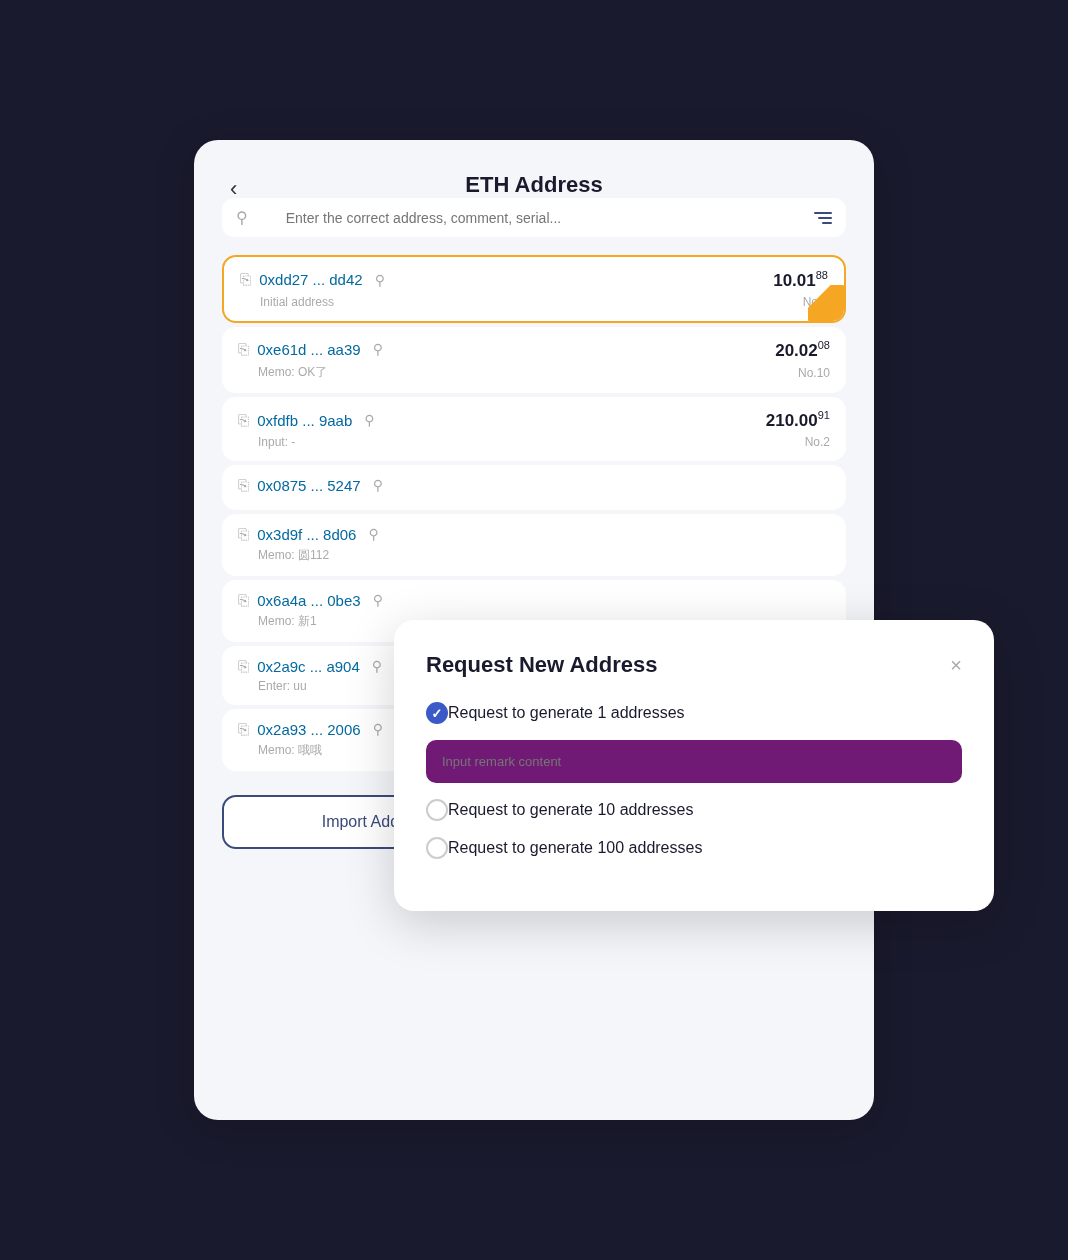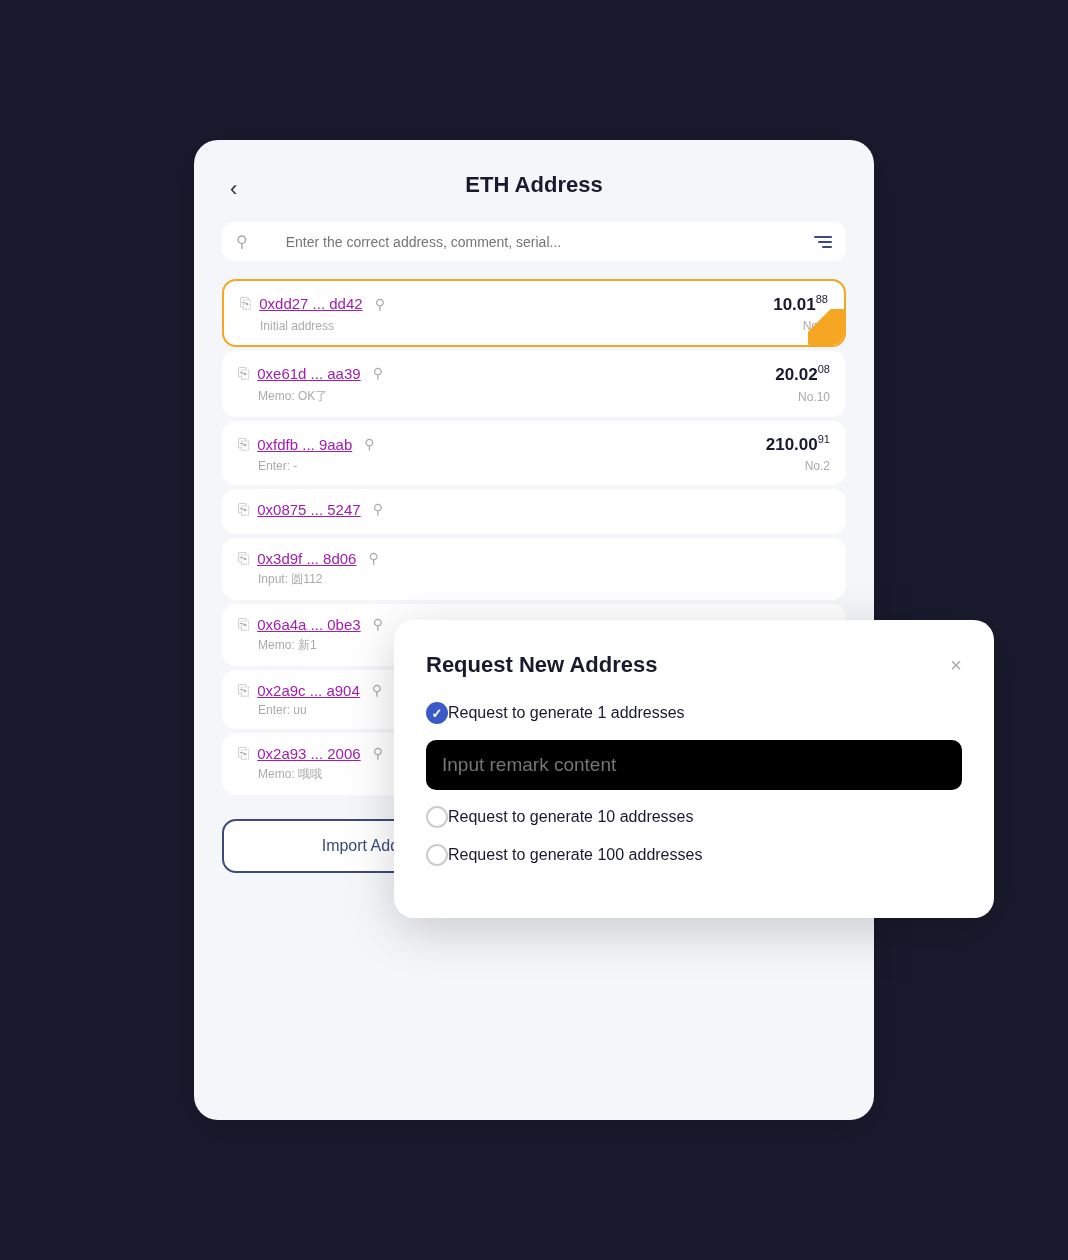--- a/index.html
+++ b/index.html
@@ -33,21 +33,20 @@
       color: #333;
       cursor: pointer;
       padding: 4px 8px;
     }
 
     .page-title {
       text-align: center;
       font-size: 22px;
       font-weight: 600;
       color: #1a1a2e;
-      margin-bottom: 24px;
     }
 
     .search-bar {
       display: flex;
       align-items: center;
       background: #fff;
       border-radius: 12px;
       padding: 10px 14px;
       margin-bottom: 18px;
       gap: 8px;
@@ -111,22 +110,21 @@
     }
 
     .copy-icon {
       color: #aaa;
       font-size: 14px;
     }
 
     .address-text {
       font-size: 15px;
       font-weight: 500;
-      color: #a21caf;
-      text-decoration: underline;
+      color: #0369a1;
     }
 
     .search-addr-icon {
       color: #aaa;
       font-size: 14px;
       margin-left: 4px;
     }
 
     .amount {
       font-size: 17px;
@@ -283,22 +281,22 @@
     .radio-label {
       font-size: 16px;
       color: #1a1a2e;
     }
 
     .remark-input {
       width: 100%;
       padding: 14px 16px;
       border: none;
       border-radius: 10px;
-      background: #000000;
-      font-size: 19px;
+      background: #701a75;
+      font-size: 13px;
       color: #aaa;
       margin-bottom: 16px;
       outline: none;
     }
 
     .filter-icon-svg {
       display: flex;
       flex-direction: column;
       gap: 3px;
       align-items: flex-end;
@@ -367,21 +365,21 @@
       <div class="address-item">
     <div class="address-item-top">
       <div class="address-left">
         <span class="copy-icon">⎘</span>
         <span class="address-text">0xfdfb ... 9aab</span>
         <span class="search-addr-icon">⚲</span>
       </div>
       <span class="amount">210.00<sup>91</sup></span>
     </div>
     <div class="address-item-bottom">
-      <span class="memo-text">Enter: -</span>
+      <span class="memo-text">Input: -</span>
       <span class="no-label">No.2</span>
     </div>
 
   </div>
       <div class="address-item">
     <div class="address-item-top">
       <div class="address-left">
         <span class="copy-icon">⎘</span>
         <span class="address-text">0x0875 ... 5247</span>
         <span class="search-addr-icon">⚲</span>
@@ -393,21 +391,21 @@
       <div class="address-item">
     <div class="address-item-top">
       <div class="address-left">
         <span class="copy-icon">⎘</span>
         <span class="address-text">0x3d9f ... 8d06</span>
         <span class="search-addr-icon">⚲</span>
       </div>
 
     </div>
     <div class="address-item-bottom">
-      <span class="memo-text">Input: 圆112</span>
+      <span class="memo-text">Memo: 圆112</span>
       <span class="no-label"></span>
     </div>
 
   </div>
       <div class="address-item">
     <div class="address-item-top">
       <div class="address-left">
         <span class="copy-icon">⎘</span>
         <span class="address-text">0x6a4a ... 0be3</span>
         <span class="search-addr-icon">⚲</span>

